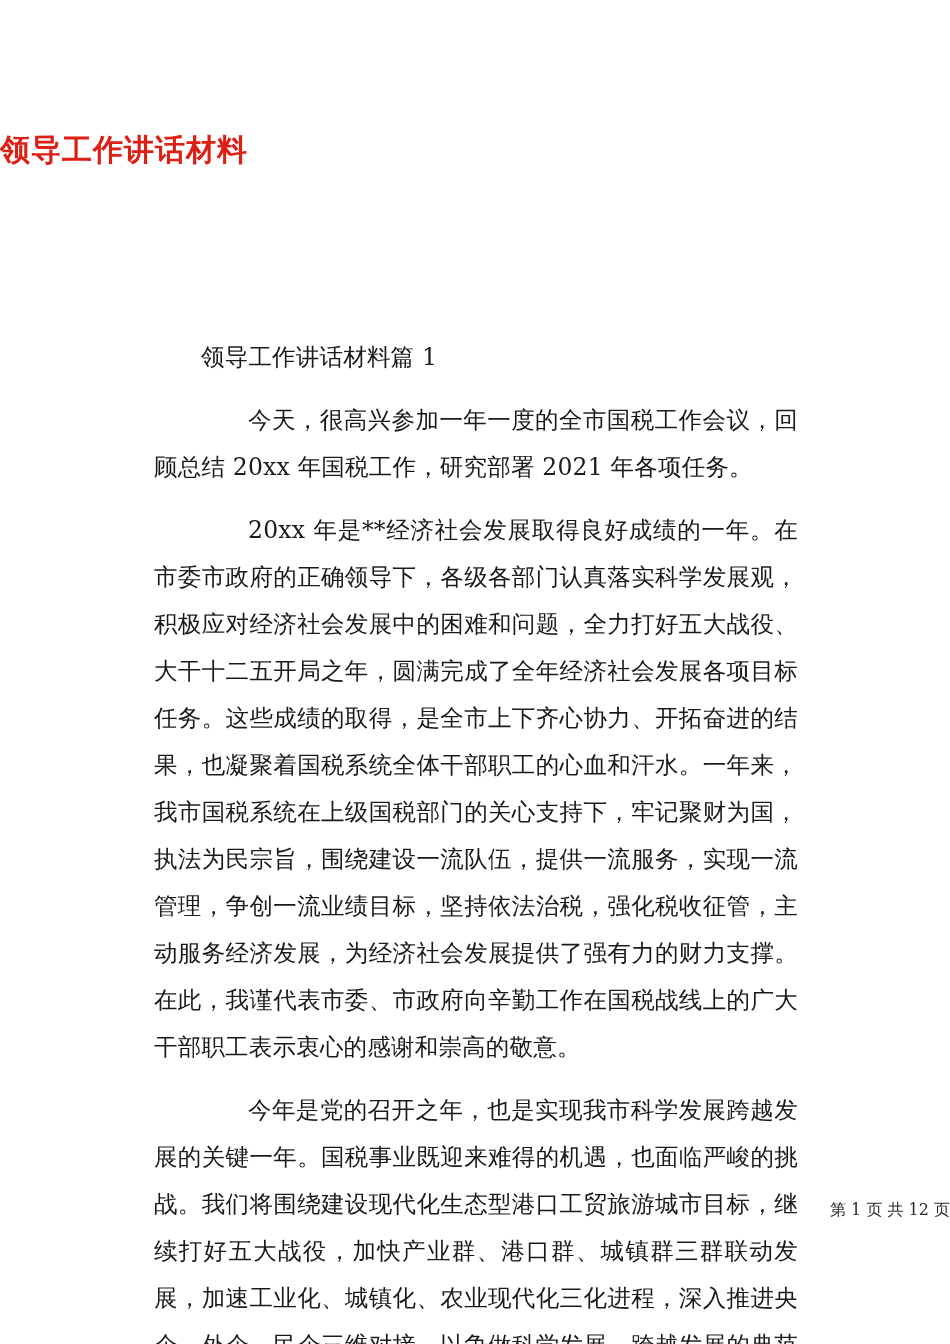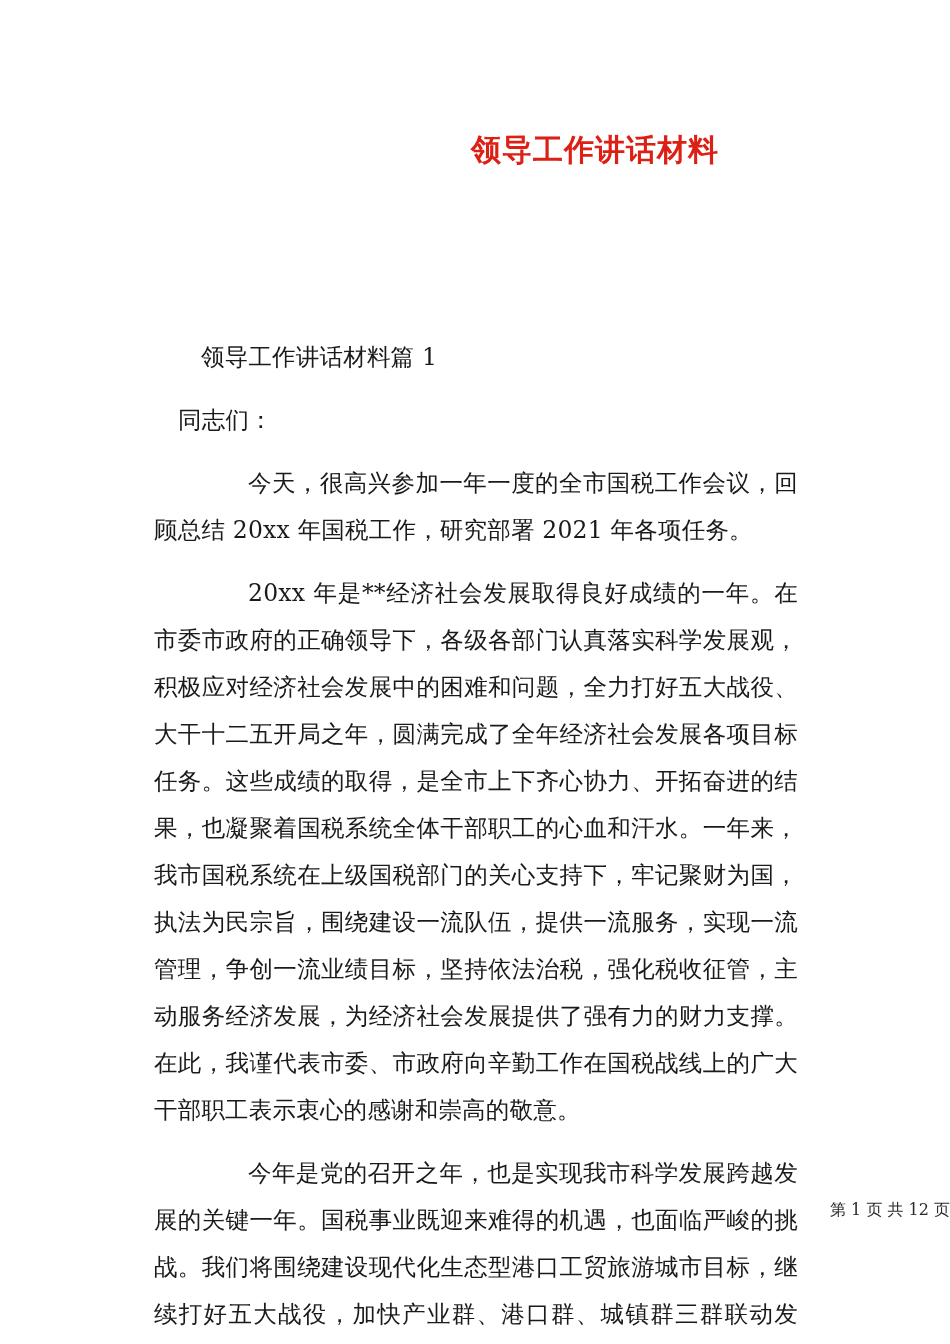--- a/index.html
+++ b/index.html
@@ -18,21 +18,21 @@
     overflow: hidden;
     box-sizing: border-box;
   }
 
   
   .doc-title {
     position: absolute;
     top: 130px;
     left: 0;
     width: 827px;
-    text-align: right;
+    text-align: left;
     padding-right: 108px;
     box-sizing: border-box;
     font-family: "DejaVu Sans", "Liberation Sans", sans-serif;
     font-weight: bold;
     font-size: 30px;
     line-height: 40px;
     letter-spacing: 1px;
     color: #dd2015;
     white-space: nowrap;
   }
@@ -83,21 +83,20 @@
 <body>
 
 <div class="page">
 
   <div class="doc-title">领导工作讲话材料</div>
 
   <div class="body-block">
 
     <p class="para heading-line">领导工作讲话材料篇 1</p>
 
-    <p class="para salutation">同志们：</p>
 
     <p class="para indent2">今天，很高兴参加一年一度的全市国税工作会议，回顾总结 20xx 年国税工作，研究部署 2021 年各项任务。</p>
 
     <p class="para indent2">20xx 年是**经济社会发展取得良好成绩的一年。在市委市政府的正确领导下，各级各部门认真落实科学发展观，积极应对经济社会发展中的困难和问题，全力打好五大战役、大干十二五开局之年，圆满完成了全年经济社会发展各项目标任务。这些成绩的取得，是全市上下齐心协力、开拓奋进的结果，也凝聚着国税系统全体干部职工的心血和汗水。一年来，我市国税系统在上级国税部门的关心支持下，牢记聚财为国，执法为民宗旨，围绕建设一流队伍，提供一流服务，实现一流管理，争创一流业绩目标，坚持依法治税，强化税收征管，主动服务经济发展，为经济社会发展提供了强有力的财力支撑。在此，我谨代表市委、市政府向辛勤工作在国税战线上的广大干部职工表示衷心的感谢和崇高的敬意。</p>
 
     <p class="para indent2">今年是党的召开之年，也是实现我市科学发展跨越发展的关键一年。国税事业既迎来难得的机遇，也面临严峻的挑战。我们将围绕建设现代化生态型港口工贸旅游城市目标，继续打好五大战役，加快产业群、港口群、城镇群三群联动发展，加速工业化、城镇化、农业现代化三化进程，深入推进央企、外企、民企三维对接，以争做科学发展、跨越发展的典范为动力，着力打造环三先进产业基地，努力构建滨海山水园林城市。这些都为新一年国税收入的持续增长提供了良好的平台和广阔的空间。希望全市国税系统正确分</p>
 
   </div>
 
   <div class="footer">第 1 页 共 12 页</div>

